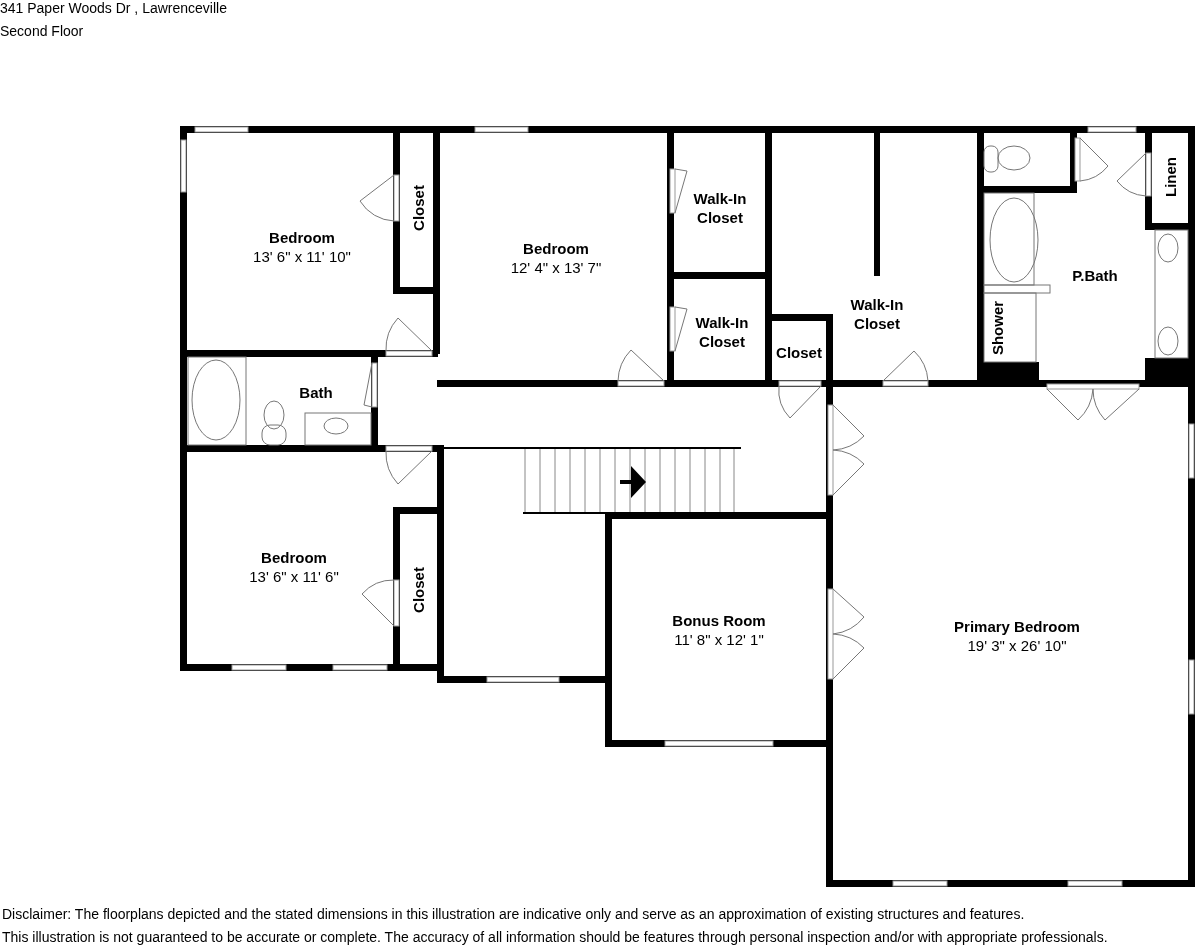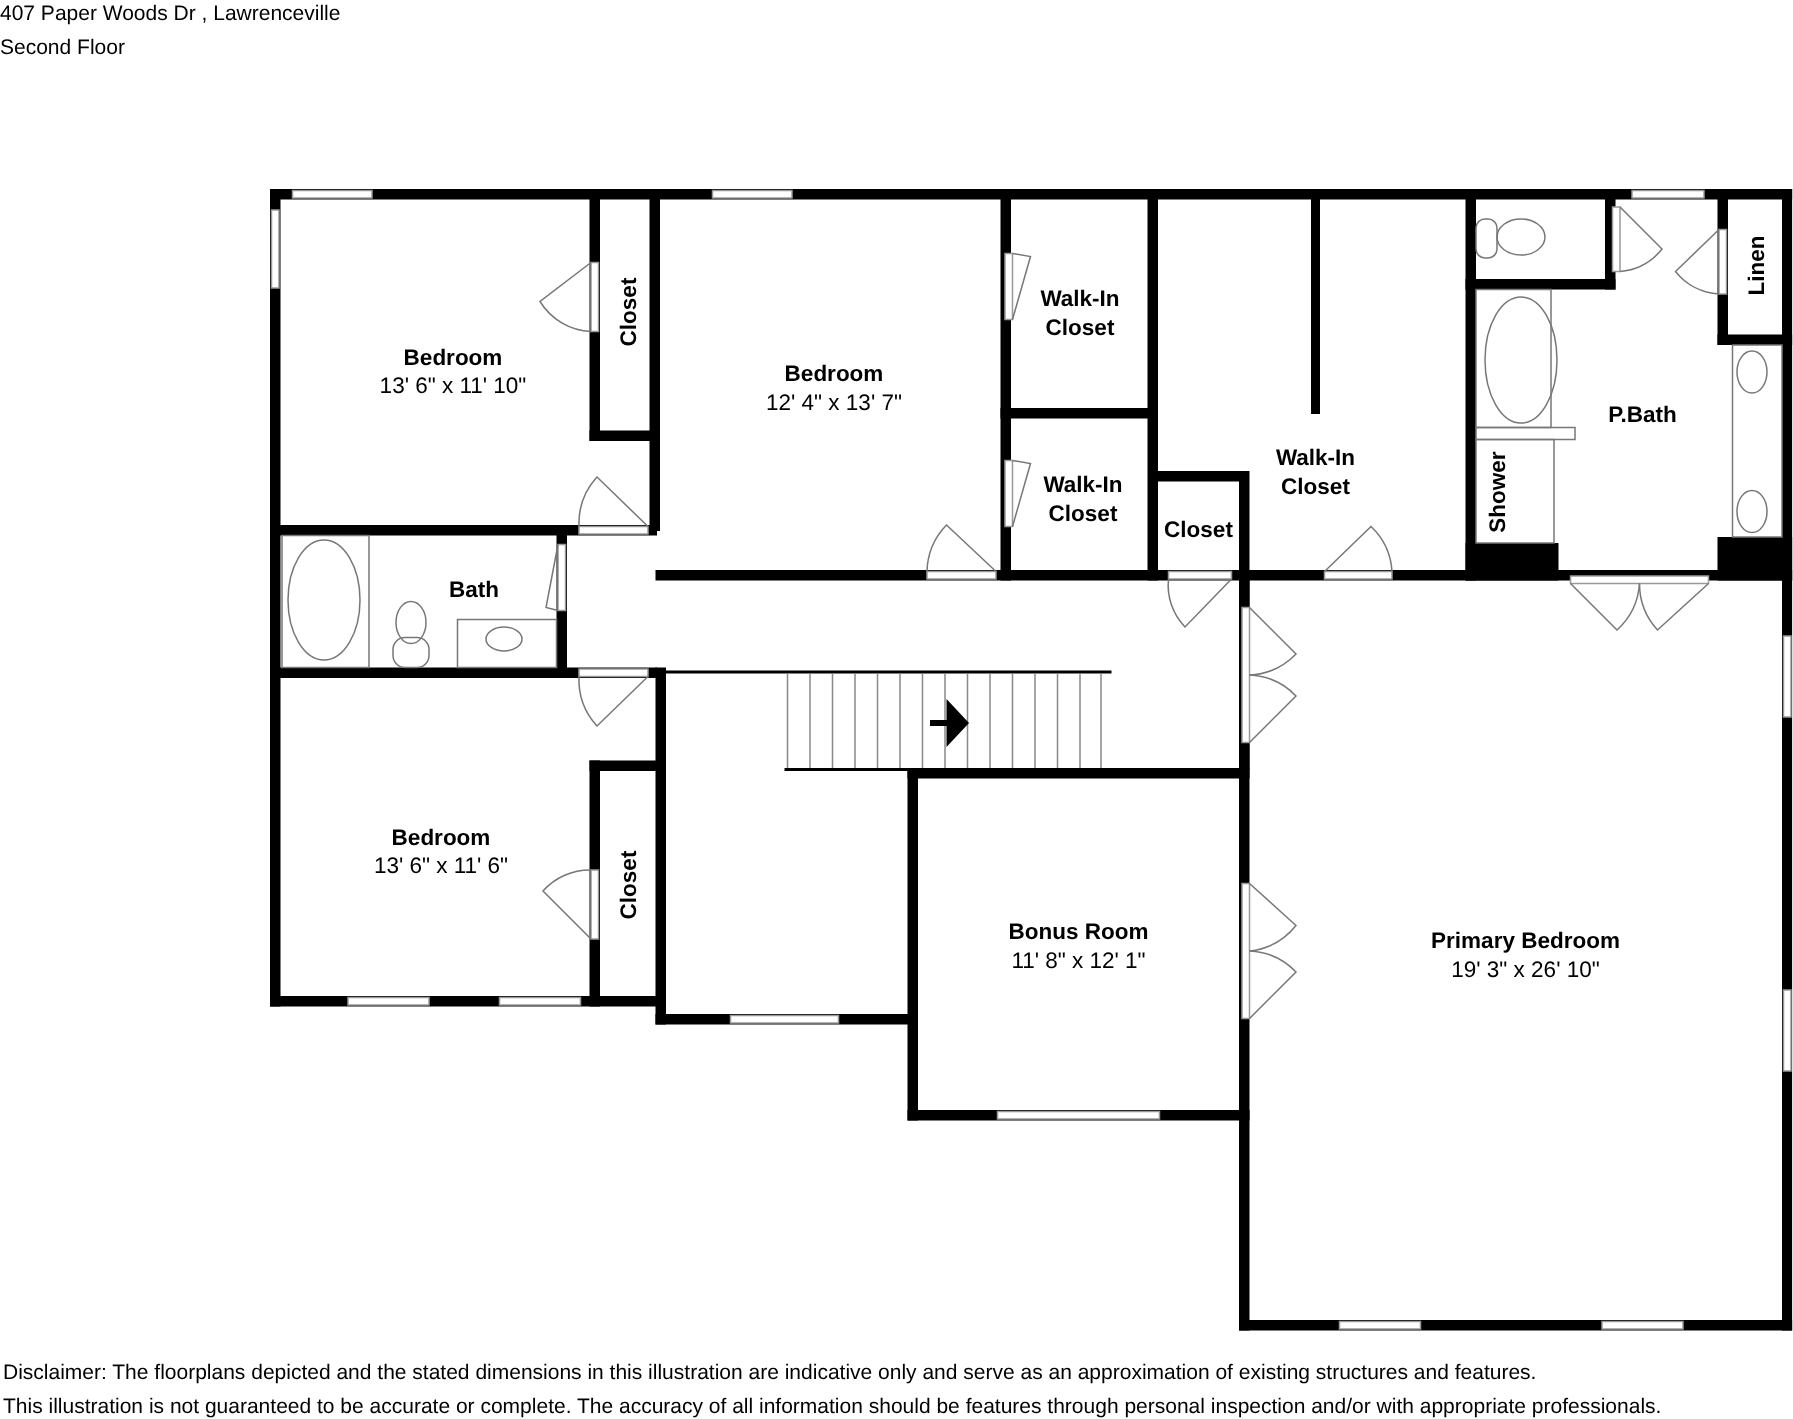--- a/index.html
+++ b/index.html
@@ -9,21 +9,21 @@
   svg { position: absolute; left: 0; top: 0; }
   .lbl { font-family: "Liberation Sans", sans-serif; font-weight: bold; font-size: 15px; text-anchor: middle; }
   .dim { font-family: "Liberation Sans", sans-serif; font-size: 15px; text-anchor: middle; }
   .w { fill: #000; }
   .win { fill: #fff; stroke: #999; stroke-width: 1; }
   .thin { fill: none; stroke: #777; stroke-width: 1; }
 </style>
 </head>
 <body>
 
-<div class="hdr" style="top:0px;">407 Paper Woods Dr , Lawrenceville</div>
+<div class="hdr" style="top:0px;">341 Paper Woods Dr , Lawrenceville</div>
 <div class="hdr" style="top:23px;">Second Floor</div>
 
 <svg width="1195" height="946" viewBox="0 0 1195 946">
 
   <g>
 
     <rect class="w" x="180" y="126" width="1015" height="7"></rect>
 
     <rect class="w" x="180" y="126" width="7" height="545"></rect>
 

